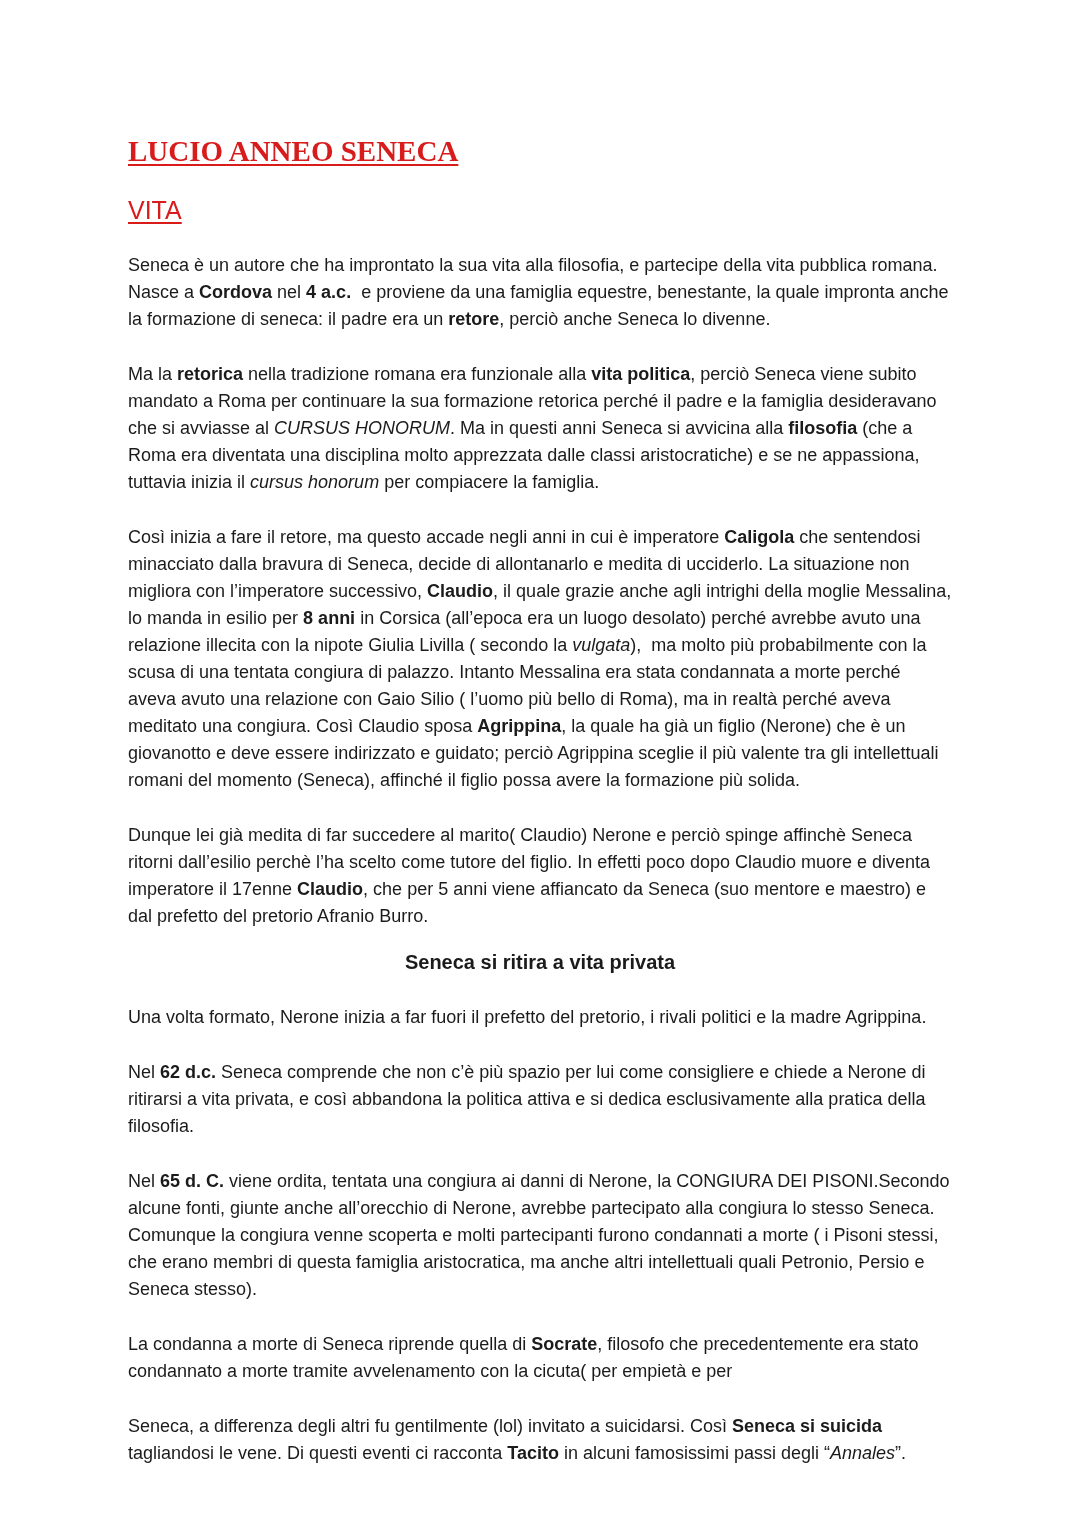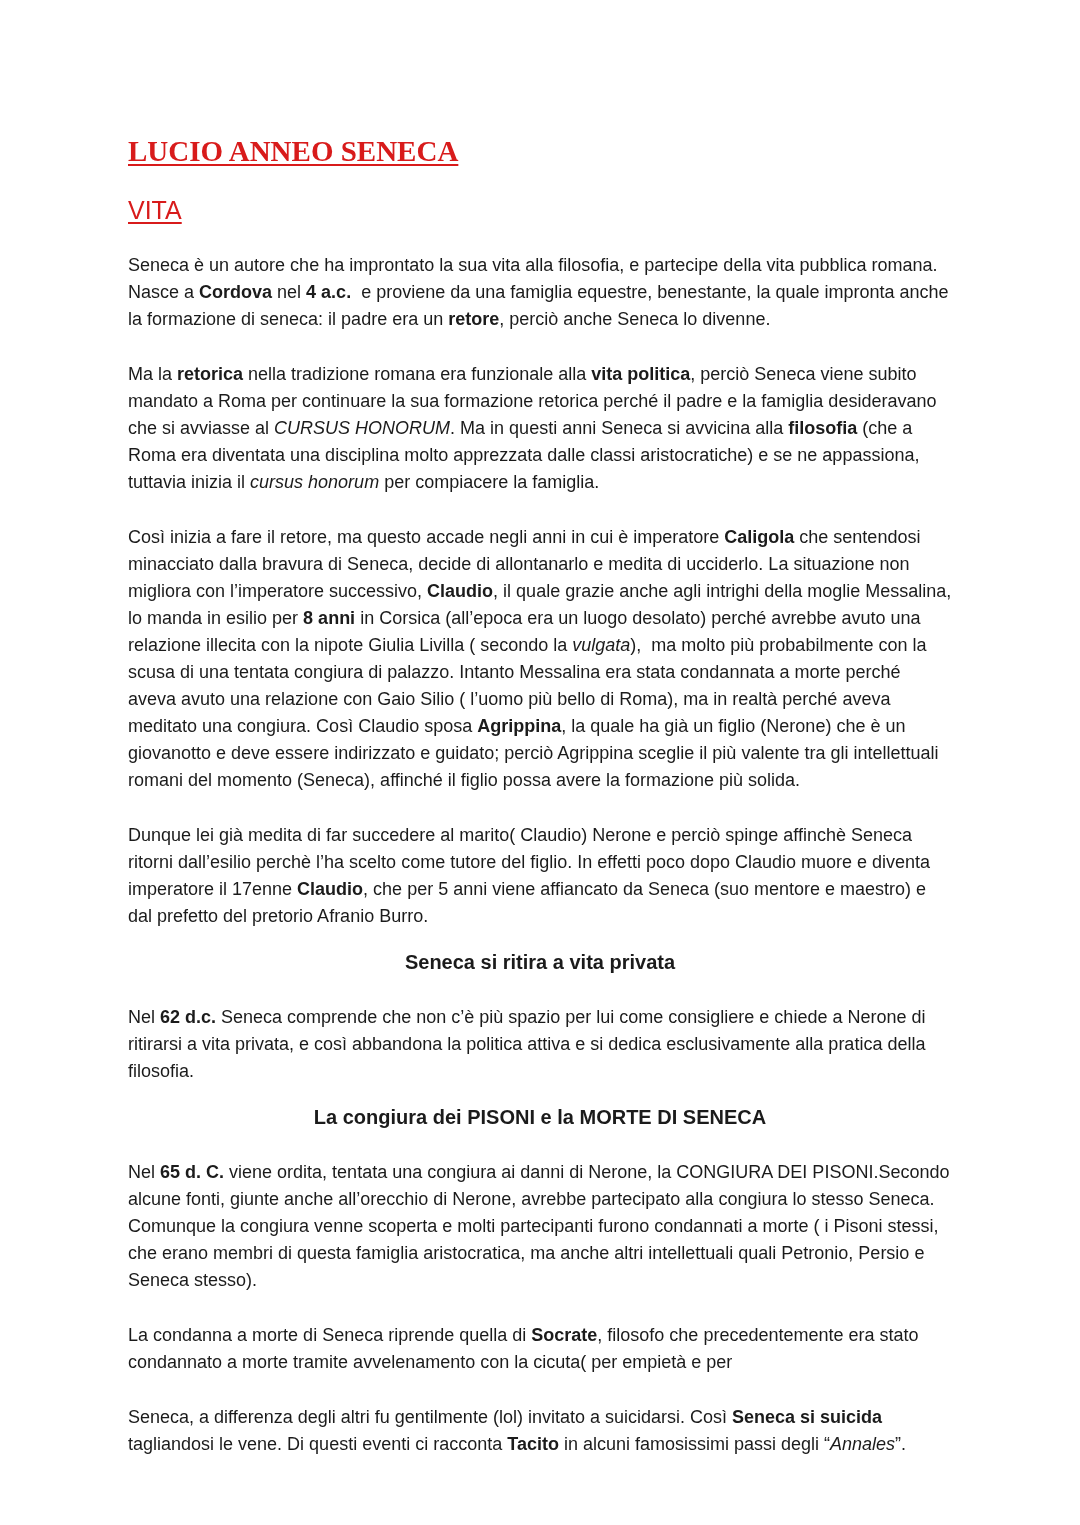--- a/index.html
+++ b/index.html
@@ -65,20 +65,20 @@
 
   <h1 class="doc-title">LUCIO ANNEO SENECA</h1>
 
   <h2 class="sec-title">VITA</h2>
   <p class="body-par">Seneca è un autore che ha improntato la sua vita alla filosofia, e partecipe della vita pubblica romana. Nasce a <b>Cordova</b> nel <b>4 a.c.</b>  e proviene da una famiglia equestre, benestante, la quale impronta anche la formazione di seneca: il padre era un <b>retore</b>, perciò anche Seneca lo divenne.</p>
   <p class="body-par">Ma la <b>retorica</b> nella tradizione romana era funzionale alla <b>vita politica</b>, perciò Seneca viene subito mandato a Roma per continuare la sua formazione retorica perché il padre e la famiglia desideravano che si avviasse al <i>CURSUS HONORUM</i>. Ma in questi anni Seneca si avvicina alla <b>filosofia</b> (che a Roma era diventata una disciplina molto apprezzata dalle classi aristocratiche) e se ne appassiona, tuttavia inizia il <i>cursus honorum</i> per compiacere la famiglia.</p>
   <p class="body-par">Così inizia a fare il retore, ma questo accade negli anni in cui è imperatore <b>Caligola</b> che sentendosi minacciato dalla bravura di Seneca, decide di allontanarlo e medita di ucciderlo. La situazione non migliora con l’imperatore successivo, <b>Claudio</b>, il quale grazie anche agli intrighi della moglie Messalina, lo manda in esilio per <b>8 anni</b> in Corsica (all’epoca era un luogo desolato) perché avrebbe avuto una relazione illecita con la nipote Giulia Livilla ( secondo la <i>vulgata</i>),  ma molto più probabilmente con la scusa di una tentata congiura di palazzo. Intanto Messalina era stata condannata a morte perché aveva avuto una relazione con Gaio Silio ( l’uomo più bello di Roma), ma in realtà perché aveva meditato una congiura. Così Claudio sposa <b>Agrippina</b>, la quale ha già un figlio (Nerone) che è un giovanotto e deve essere indirizzato e guidato; perciò Agrippina sceglie il più valente tra gli intellettuali romani del momento (Seneca), affinché il figlio possa avere la formazione più solida.</p>
   <p class="body-par">Dunque lei già medita di far succedere al marito( Claudio) Nerone e perciò spinge affinchè Seneca ritorni dall’esilio perchè l’ha scelto come tutore del figlio. In effetti poco dopo Claudio muore e diventa imperatore il 17enne <b>Claudio</b>, che per 5 anni viene affiancato da Seneca (suo mentore e maestro) e dal prefetto del pretorio Afranio Burro.</p>
 
   <h3 class="sub-title">Seneca si ritira a vita privata</h3>
+  <p class="body-par">Una volta formato, Nerone inizia a far fuori il prefetto del pretorio, i rivali politici e la madre Agrippina.</p>
   <p class="body-par">Nel <b>62 d.c.</b> Seneca comprende che non c’è più spazio per lui come consigliere e chiede a Nerone di ritirarsi a vita privata, e così abbandona la politica attiva e si dedica esclusivamente alla pratica della filosofia.</p>
 
-  <h3 class="sub-title">La congiura dei PISONI e la MORTE DI SENECA</h3>
   <p class="body-par">Nel <b>65 d. C.</b> viene ordita, tentata una congiura ai danni di Nerone, la CONGIURA DEI PISONI.Secondo alcune fonti, giunte anche all’orecchio di Nerone, avrebbe partecipato alla congiura lo stesso Seneca. Comunque la congiura venne scoperta e molti partecipanti furono condannati a morte ( i Pisoni stessi, che erano membri di questa famiglia aristocratica, ma anche altri intellettuali quali Petronio, Persio e Seneca stesso).</p>
   <p class="body-par">La condanna a morte di Seneca riprende quella di <b>Socrate</b>, filosofo che precedentemente era stato condannato a morte tramite avvelenamento con la cicuta( per empietà e per</p>
   <p class="body-par">Seneca, a differenza degli altri fu gentilmente (lol) invitato a suicidarsi. Così <b>Seneca si suicida</b> tagliandosi le vene. Di questi eventi ci racconta <b>Tacito</b> in alcuni famosissimi passi degli “<i>Annales</i>”.</p>
 
 </div>
 
 </body></html>

